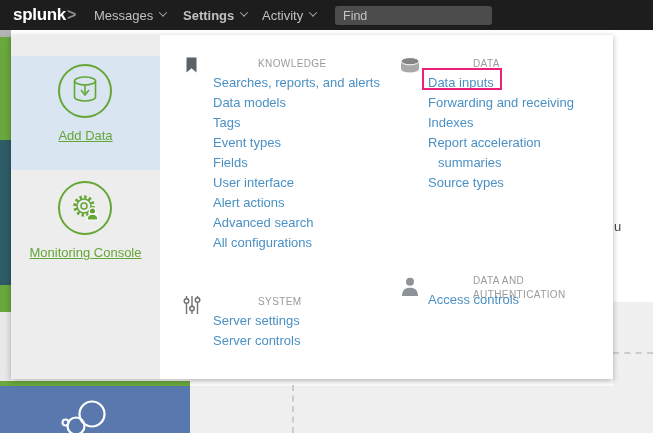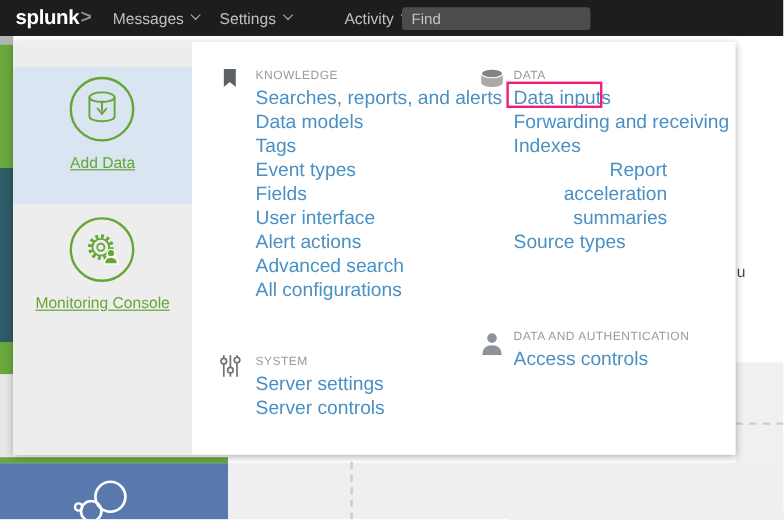--- a/index.html
+++ b/index.html
@@ -28,23 +28,23 @@
   .bg-fragment { position:absolute; left:614px; top:219px; color:#4a4a4a; font-size:13px; z-index:1; }
   
   .panel { position:absolute; left:11px; top:35px; width:602px; height:344px; background:#ffffff; box-shadow:0 2px 6px rgba(0,0,0,0.3); z-index:3; }
   .leftcol { position:absolute; left:0; top:0; width:149px; height:344px; background:#ededed; }
   .tile { position:absolute; left:0; width:149px; height:114px; cursor:pointer; }
   .tile.selected { background:#d9e5f1; }
   .tile-circle { position:absolute; left:47px; top:8px; width:54px; height:54px; border:2.4px solid #65a637; border-radius:50%; display:flex; align-items:center; justify-content:center; }
   .tile-label { position:absolute; left:0; top:72px; width:149px; text-align:center; color:#65a637; font-size:13px;text-decoration:underline; }
   
   .sec { position:absolute; width:170px; }
-  .sec-title { color:#9a9a9a; font-size:10px; letter-spacing:0.4px; height:16px; line-height:14px; }
-  .sec a { display:block; color:#4a90c4; font-size:16px; line-height:20px; text-decoration:none; cursor:pointer; white-space:nowrap; }
-  .sec a.wrap2 { white-space:normal; max-width:128px; padding-left:10px; text-indent:-10px;text-align:right; }
+  .sec-title { color:#9a9a9a; font-size:10px; letter-spacing:0.4px; height:16px; line-height:14px;margin-left:45px; }
+  .sec a { display:block; color:#4a90c4; font-size:13px; line-height:20px; text-decoration:none; cursor:pointer; white-space:nowrap; }
+  .sec a.wrap2 { white-space:normal; max-width:128px; padding-left:10px; text-indent:-10px; }
   .sec-icon { position:absolute; z-index:4; }
   .hl-box { position:absolute; left:411px; top:33px; width:80px; height:22px; border:2px solid #ed2079; z-index:6; pointer-events:none; }
 </style>
 </head>
 <body>
 
 <div class="canvas">
 
   <div class="bg-strip" style="left:0;top:30px;width:11px;height:7px;background:#b3b3b3;"></div>
   <div class="bg-strip" style="left:0;top:37px;width:11px;height:103px;background:#6aa83d;"></div>
@@ -67,25 +67,25 @@
 
   <div class="topbar">
     <div class="logo">
       <span class="main">splunk</span>
       <span class="caret">&gt;</span>
     </div>
     <div class="topmenu" style="left:94px;justify-content:flex-end;">
       <span>Messages</span>
       <i class="chev"></i>
     </div>
-    <div class="topmenu" style="left:183px;">
+    <div class="topmenu" style="left:183px;font-weight:bold;">
       <span>Settings</span>
       <i class="chev"></i>
     </div>
-    <div class="topmenu" style="left:262px;margin-left:25px;">
+    <div class="topmenu" style="left:262px;">
       <span>Activity</span>
       <i class="chev"></i>
     </div>
     <input class="findbox" placeholder="Find" style="">
   </div>
 
   <div class="panel">
 
     <div class="leftcol">
       <div class="tile selected" style="top:21px;">

